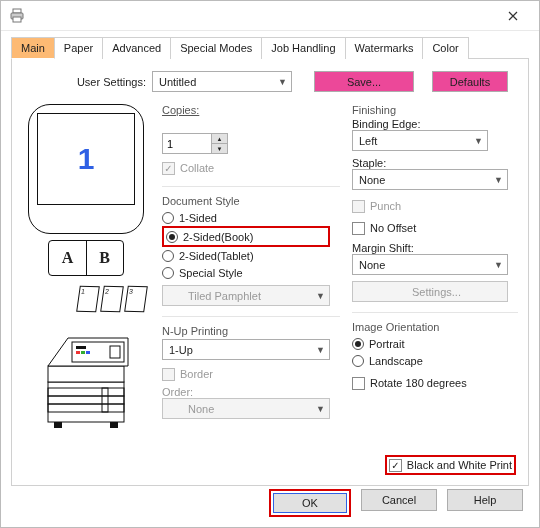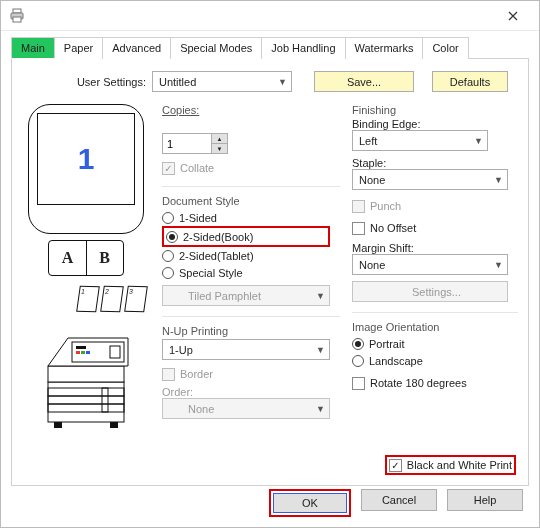--- a/index.html
+++ b/index.html
@@ -4,28 +4,28 @@
 <style>
   * { box-sizing: border-box; }
   body { margin:0; font-family: "Segoe UI", Tahoma, sans-serif; font-size: 11px; color:#222; background:#f0f0f0; }
   .window { width:540px; height:528px; background:#ffffff; border:1px solid #bbb; position:relative; }
   .titlebar { height:30px; display:flex; align-items:center; justify-content:space-between; padding:0 4px 0 8px; border-bottom:1px solid #e9e9e9; }
   .titlebar .icon-box { width:16px; height:16px; }
   .close-btn { width:45px; height:28px; display:flex; align-items:center; justify-content:center; color:#333; font-size:12px; font-family:Arial,sans-serif; }
   .tabs-wrap { margin:6px 10px 0 10px; position:relative; }
   .tabs { display:flex; position:relative; z-index:2; }
   .tab { padding:4px 9px; border:1px solid #d0d0d0; border-bottom:none; background:#fff; margin-right:-1px; font-size:11px; cursor:default; }
-  .tab.active { background:#22c55e; border-bottom:1px solid #fff; position:relative; }
+  .tab.active { background:#fdba74; border-bottom:1px solid #fff; position:relative; }
   .tab-panel { border:1px solid #d0d0d0; margin-top:-1px; padding:12px 10px 10px 10px; position:relative; height:428px; }
 
   .row-top { display:flex; align-items:center; margin-bottom:12px; }
   .lbl-right { text-align:right; padding-right:6px; }
   .combo { border:1px solid #adadad; background:#fff; height:21px; display:flex; align-items:center; justify-content:space-between; padding:0 4px 0 6px; font-size:11px; }
   .combo .arrow { font-size:9px; color:#555; }
-  .btn { border:1px solid #adadad; background:#fef9c3; height:21px; display:flex; align-items:center; justify-content:center; font-size:11px; padding:0 12px; }
+  .btn { border:1px solid #adadad; background:#ec4899; height:21px; display:flex; align-items:center; justify-content:center; font-size:11px; padding:0 12px; }
 
   .main-cols { display:flex; gap:12px; }
   .col-preview { width:128px; }
   .col-mid { width:178px; }
   .col-right { flex:1; }
 
   .preview-top { width:116px; height:130px; border:1.5px solid #111; border-radius:22px; background:#fff; position:relative; margin:0 auto; }
   .preview-inner { position:absolute; inset:8px 8px 28px 8px; border:1.5px solid #111; background:#fff; display:flex; align-items:center; justify-content:center; font-family:Arial,sans-serif;}
   .preview-inner span{ font-size:30px; color:#2f60e4; font-weight:bold; }
   .book-icon { width:76px; height:36px; margin:6px auto 0 auto; border:1.5px solid #111; border-radius:4px; background:#fff; position:relative; display:flex; }

